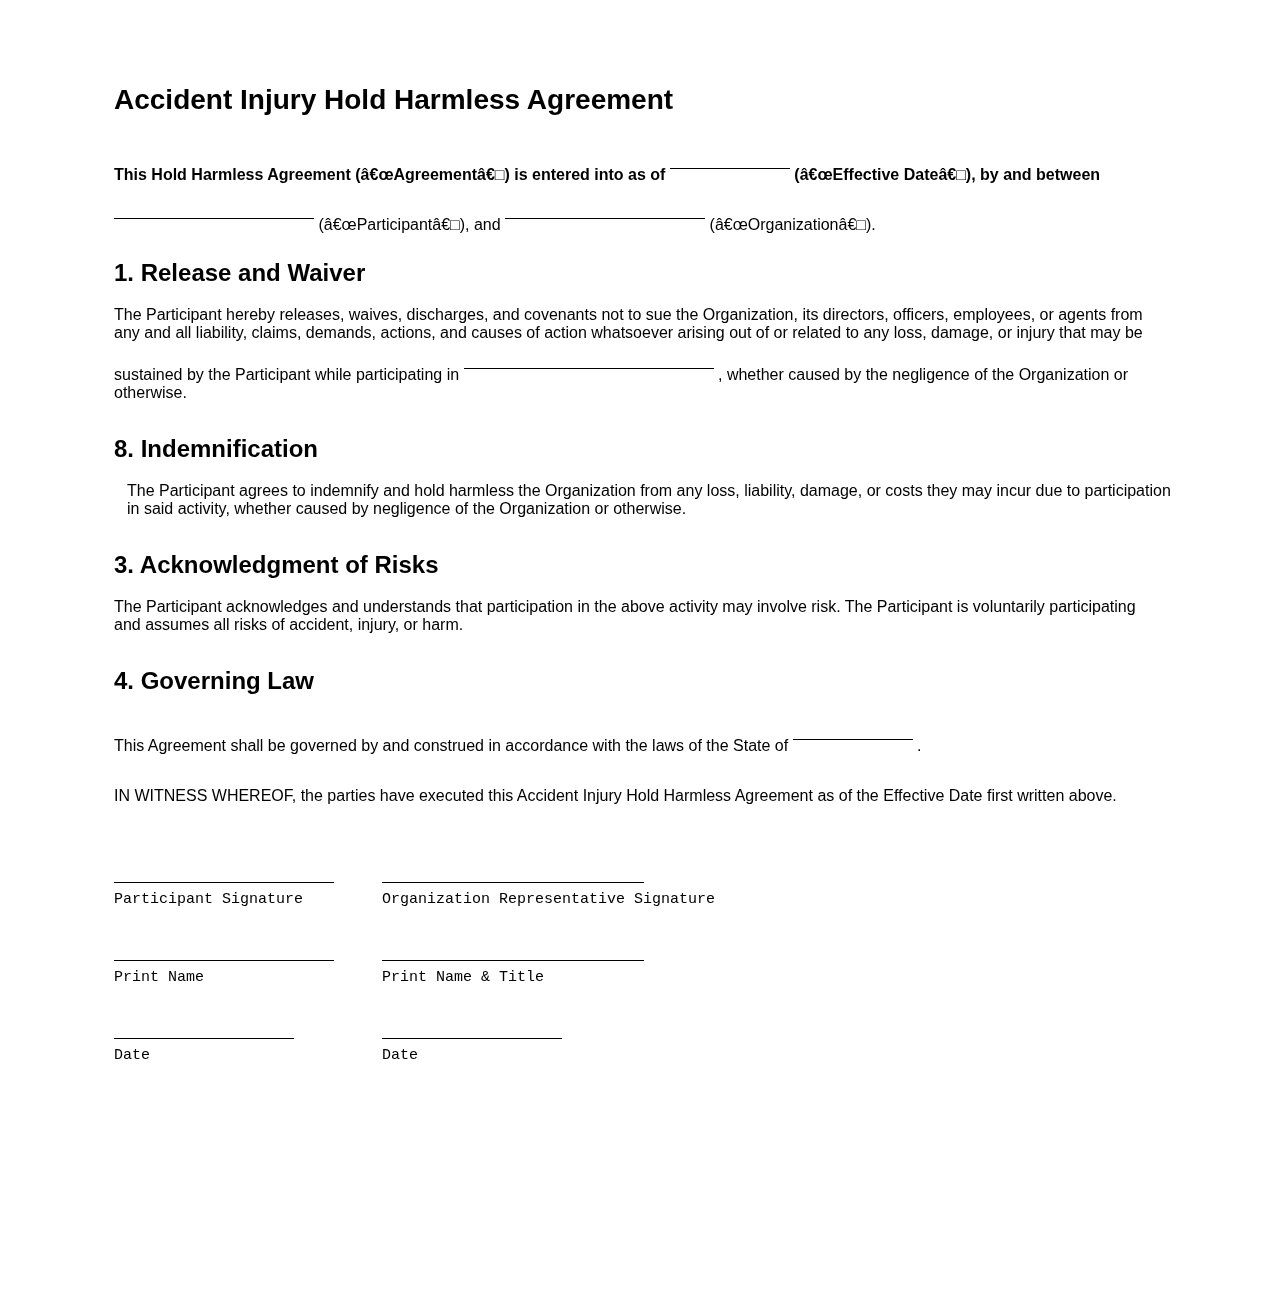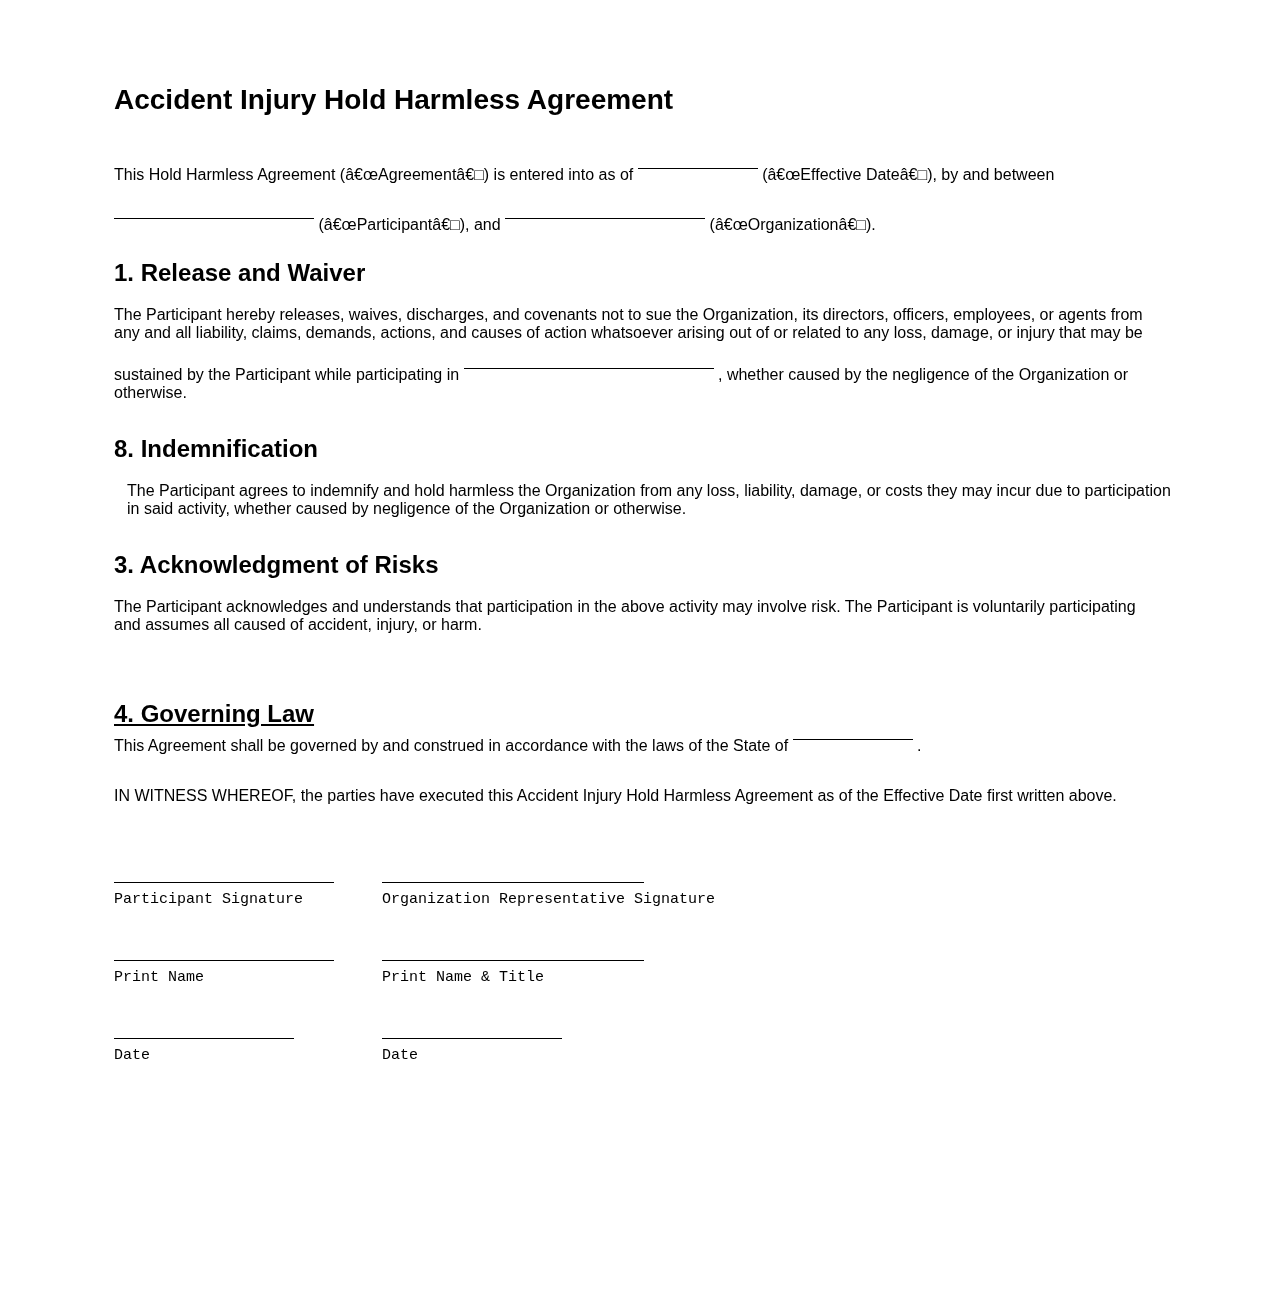--- a/index.html
+++ b/index.html
@@ -16,21 +16,21 @@
     .sig { position: absolute; }
     .sig .rule { border-top: 1px solid #000; }
     .sig .label { font-size: 15px; margin-top: 8px; white-space: nowrap; font-family: Liberation Mono, monospace; }
   </style>
 </head>
 <body>
 
 <div class="doc">
   <h1>Accident Injury Hold Harmless Agreement</h1>
 
-  <div class="line" style="top:166px;">
+  <div class="line" style="top:166px;font-weight:bold;">
     <span>This Hold Harmless Agreement (â€œAgreementâ€□) is entered into as of</span>
     <span class="blank" style="width:120px;"></span>
     <span>(â€œEffective Dateâ€□), by and between</span>
   </div>
   <div class="line" style="top:216px;">
     <span class="blank" style="width:200px;"></span>
     <span>(â€œParticipantâ€□), and</span>
     <span class="blank" style="width:200px;"></span>
     <span>(â€œOrganizationâ€□).</span>
   </div>
@@ -41,23 +41,23 @@
     <span>sustained by the Participant while participating in</span>
     <span class="blank" style="width:250px;"></span>
     <span>, whether caused by the negligence of the Organization or</span><br>
     <span>otherwise.</span>
   </div>
 
   <h2 style="top:435px;">8. Indemnification</h2>
   <div class="para" style="top:482px;margin-left:13px;">The Participant agrees to indemnify and hold harmless the Organization from any loss, liability, damage, or costs they may incur due to participation in said activity, whether caused by negligence of the Organization or otherwise.</div>
 
   <h2 style="top:551px;">3. Acknowledgment of Risks</h2>
-  <div class="para" style="top:598px;">The Participant acknowledges and understands that participation in the above activity may involve risk. The Participant is voluntarily participating and assumes all caused of accident, injury, or harm.</div>
+  <div class="para" style="top:598px;">The Participant acknowledges and understands that participation in the above activity may involve risk. The Participant is voluntarily participating and assumes all risks of accident, injury, or harm.</div>
 
-  <h2 style="top:700px;text-decoration:underline;">4. Governing Law</h2>
+  <h2 style="top:667px;">4. Governing Law</h2>
   <div class="line" style="top:737px;">
     <span>This Agreement shall be governed by and construed in accordance with the laws of the State of</span>
     <span class="blank" style="width:120px;"></span>
     <span>.</span>
   </div>
 
   <div class="line" style="top:787px;">IN WITNESS WHEREOF, the parties have executed this Accident Injury Hold Harmless Agreement as of the Effective Date first written above.</div>
 
   <div class="sig" style="left:0; top:882px; width:220px;">
     <div class="rule"></div>

